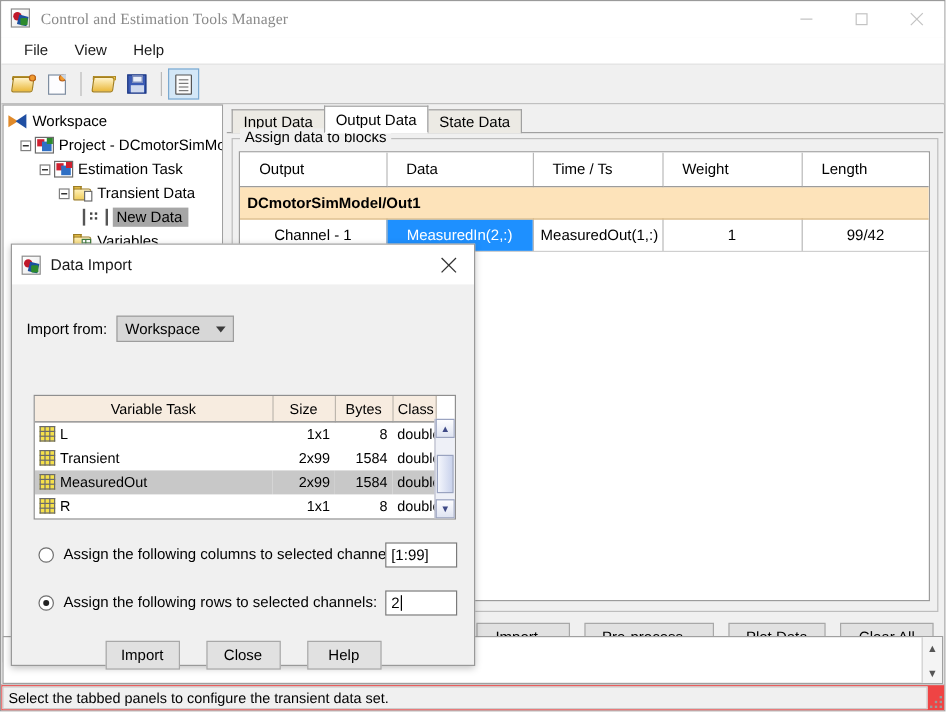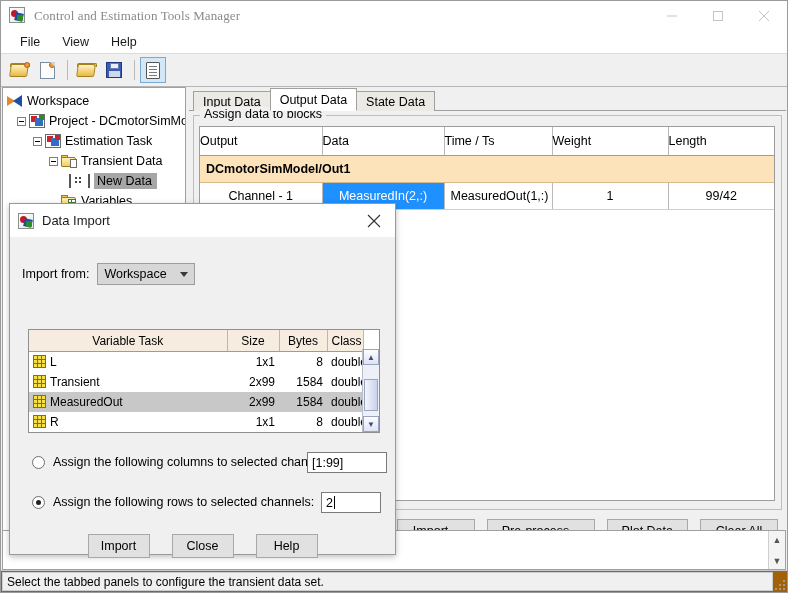--- a/index.html
+++ b/index.html
@@ -269,21 +269,21 @@
     padding: 0 4px; font-size: 12.5px; color: #000;
   }
   .tablewrap {
     position: absolute; left: 5px; top: 10px; right: 6px; bottom: 8px;
     background: #ffffff; border: 1px solid #9c9c9c; box-sizing: border-box;
     overflow: hidden;
   }
   table.dt { border-collapse: collapse; width: 100%; table-layout: fixed; }
   table.dt th {
     font-weight: normal; font-size: 12.5px; text-align: left;
-    padding: 3px 0; height: 22px;
+    padding: 3px 16px; height: 22px;
     background: #ffffff; border-right: 1px solid #b9b9b9;
     border-bottom: 1px solid #9c9c9c;
   }
   table.dt th:last-child { border-right: none; }
   table.dt td {
     font-size: 12.5px; height: 22px; padding: 2px 6px;
     border-right: 1px solid #b9b9b9; border-bottom: 1px solid #cfcfcf;
   }
   table.dt td:last-child { border-right: none; }
   tr.grouprow td {
@@ -317,21 +317,21 @@
   }
   .logtext {
     font-size: 12px; padding: 3px 6px; color: #111;
   }
   .logscroll {
     position: absolute; right: 0; top: 0; bottom: 0; width: 16px;
     background: #f4f4f4; border-left: 1px solid #cfcfcf;
   }
   .statusbar {
     position: absolute; left: 0; right: 0; bottom: 0; height: 21px;
-    background: #a16207; border-top: 1px solid #c8c8c8;
+    background: #ef4444; border-top: 1px solid #c8c8c8;
     display: flex; align-items: center; text-align: right;
   }
   .statusfield {
     flex: 1; height: 19px; margin: 1px 14px 1px 1px;
     border: 1px solid #cdcdcd; background: #f0f0f0;
     display: flex; align-items: center; padding-left: 4px; font-size: 12px;
     box-sizing: border-box;
   }
   .grip {
     position: absolute; right: 2px; bottom: 2px; width: 12px; height: 12px;
@@ -757,21 +757,21 @@
           <div class="vsb-arrow" style="top:0">▲</div>
           <div class="vsb-thumb"></div>
           <div class="vsb-arrow" style="bottom:0">▼</div>
         </div>
       </div>
 
       <div class="radio-row" style="top:218px">
         <div class="radio"></div>
         <span class="radio-label">Assign the following columns to selected channels:</span>
       </div>
-      <div class="txtfield" style="left:297px;top:215px;width:80px">
+      <div class="txtfield" style="left:311px;top:215px;width:60px">
         <span>[1:99]</span>
       </div>
 
       <div class="radio-row" style="top:258px">
         <div class="radio on"></div>
         <span class="radio-label">Assign the following rows to selected channels:</span>
       </div>
       <div class="txtfield" style="left:311px;top:255px;width:60px">
         <span>2</span>
           <span class="caret"></span>

